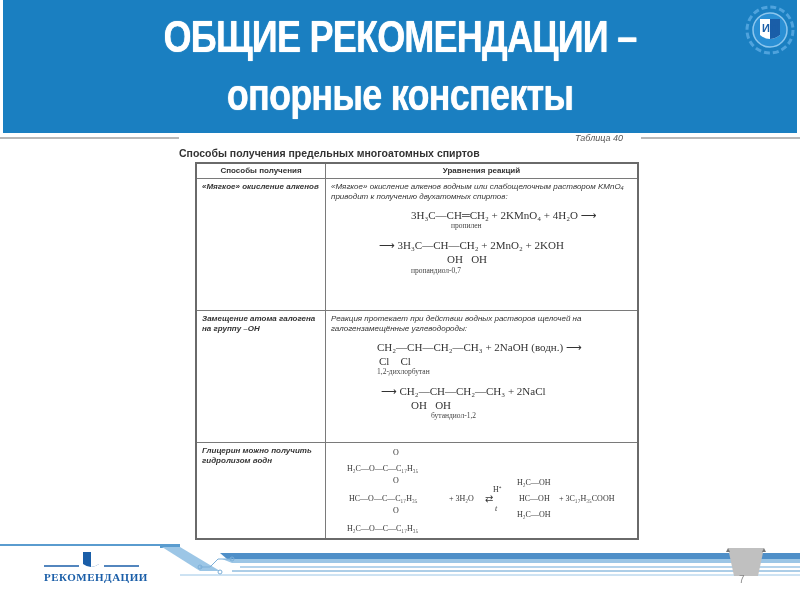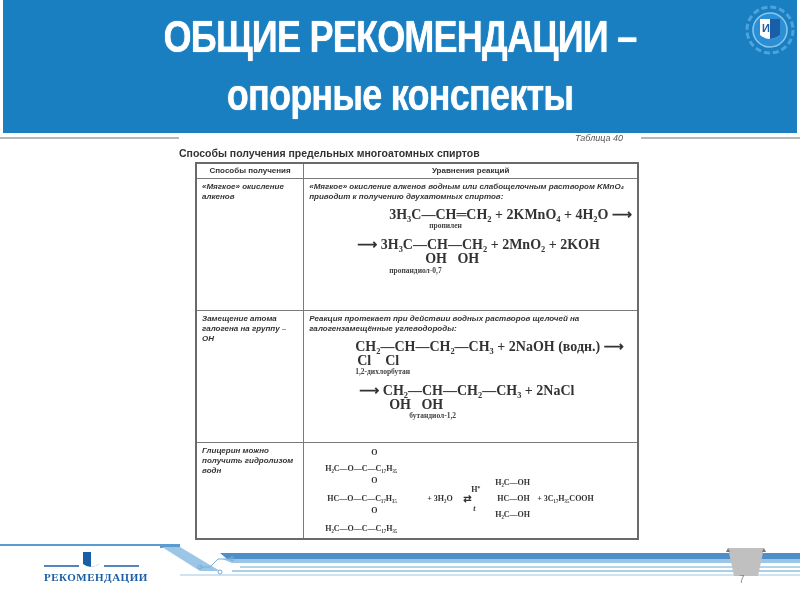--- a/index.html
+++ b/index.html
@@ -36,27 +36,27 @@
     .table-title {
       position: absolute; left: 0; width: 462px; top: 14px; 
       font-size: 10.5px; font-weight: bold; color: #333;
     }
     table.chem {
       position: absolute; left: 16px; top: 29px; width: 444px; height: 378px;
       border-collapse: collapse; border: 2px solid #6a6a6a;
       font-size: 8px; color: #333;
     }
     table.chem th, table.chem td {
-      border: 1px solid #7a7a7a; vertical-align: top; padding: 3px 5px; font-weight: bold;
+      border: 1px solid #7a7a7a; vertical-align: top; padding: 3px 5px;
     }
     table.chem th { height: 10px; font-weight: bold; font-size: 8px; text-align: center; padding: 2px 4px; }
     table.chem td.method { width: 118px; font-weight: bold; font-style: italic; line-height: 10px; }
     .desc { font-style: italic; line-height: 10px; }
     .eq {
-      font-family: "Liberation Serif", serif; font-size: 14px; white-space: nowrap;
+      font-family: "Liberation Serif", serif; font-size: 11px; white-space: nowrap;
       position: relative; line-height: 10px;
     }
     .note { font-family: "Liberation Serif", serif; font-size: 7.5px; color: #444; }
     .branch { position: absolute; font-family: "Liberation Serif", serif; font-size: 8px; }
     .footer-line { position: absolute; height: 2px; }
     .page-tab {
       position: absolute; left: 726px; top: 548px; width: 40px; height: 30px;
     }
     .page-num {
       position: absolute; left: 739px; top: 574px; font-size: 10px; color: #888;

